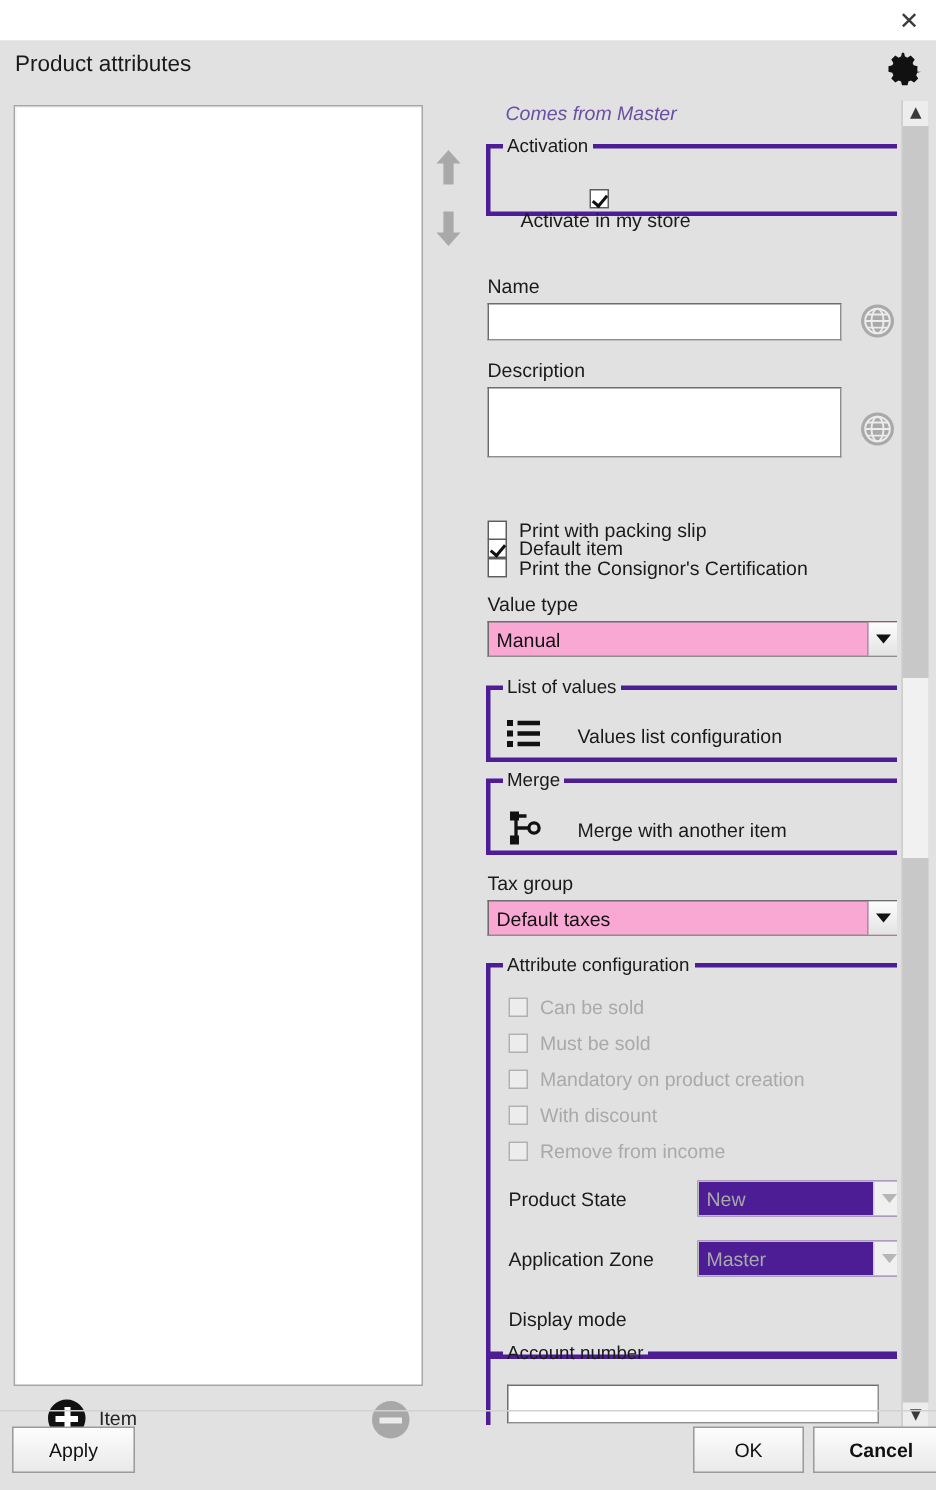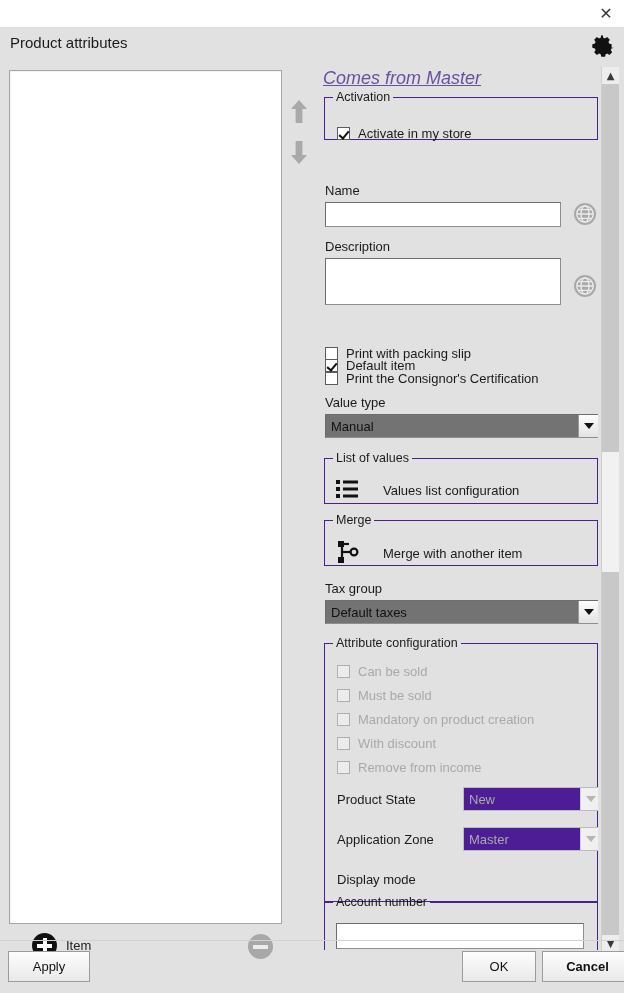--- a/index.html
+++ b/index.html
@@ -76,25 +76,25 @@
     font-size:10px;color:#3a3a3a;font-family:"DejaVu Sans",sans-serif;
   }
   .sb-up{top:0;}
   .sb-down{bottom:0;}
   .sb-thumb{
     position:absolute;left:0;top:385px;width:17px;height:120px;background:#f1f1f1;
     cursor:pointer;
   }
   
   .master-note{
-    position:absolute;left:3px;top:-2px;font-style:italic;color:#6a4fa3;font-size:18px;text-decoration:underline;
+    position:absolute;left:17px;top:-2px;font-style:italic;color:#6a4fa3;font-size:13px;
   }
   fieldset.grp{
     position:absolute;margin:0;padding:0;
-    border:1px solid #4c1d95;background:transparent;
+    border:3px solid #4c1d95;background:transparent;
   }
   fieldset.grp > legend{
     margin-left:8px;padding:0 3px;font-size:12.5px;color:#1a1a1a;
   }
   .lbl{position:absolute;font-size:13px;color:#1a1a1a;}
   .txtin{
     position:absolute;background:#fff;border:1px solid #8e8e8e;
     border-top-color:#6d6d6d;border-left-color:#6d6d6d;
     font-family:"Liberation Sans",sans-serif;font-size:13px;
     padding:0 4px;box-sizing:border-box;color:#111;
@@ -106,21 +106,21 @@
     position:relative;box-sizing:border-box;flex:none;
   }
   .cbox.checked:after{
     content:"";position:absolute;left:3px;top:1px;width:4px;height:8px;
     border:solid #111;border-width:0 2px 2px 0;transform:rotate(40deg);
   }
   .cbox.dis{border-color:#b0b0b0;background:#ececec;}
   .cbrow .cl{margin-left:8px;font-size:13px;color:#1a1a1a;}
   .cbrow.dis .cl{color:#a9a9a9;}
   .sel{
-    position:absolute;background:#737373;border:1px solid #8e8e8e;
+    position:absolute;background:#f9a8d4;border:1px solid #8e8e8e;
     border-top-color:#6d6d6d;border-left-color:#6d6d6d;
     box-sizing:border-box;font-size:13px;color:#111;
     display:flex;align-items:center;cursor:pointer;
   }
   .sel .sv{padding-left:5px;flex:1;overflow:hidden;white-space:nowrap;}
   .sel .sarrow{
     width:21px;height:100%;box-sizing:border-box;
     background:linear-gradient(#fdfdfd,#e3e3e3);
     border-left:1px solid #9a9a9a;
     display:flex;align-items:center;justify-content:center;
@@ -183,21 +183,21 @@
     </div>
     <div class="minus-btn"></div>
   </div>
 
   <div class="right-pane">
 
     <div class="master-note">Comes from Master</div>
 
     <fieldset class="grp" style="left:4px;top:20px;width:272px;height:48px;">
       <legend>Activation</legend>
-      <div class="cbrow" style="left:12px;top:22px;">
+      <div class="cbrow" style="left:12px;top:22px;flex-direction:column;">
         <span class="cbox checked"></span>
         <span class="cl">Activate in my store</span>
       </div>
     </fieldset>
 
     <div class="lbl" style="left:5px;top:113px;">Name</div>
     <input class="txtin" style="left: 5px; top: 132px; width: 236px; height: 25px;" value="">
     <span class="globe" style="left:252px;top:131px;">
       <svg width="26" height="26" viewBox="0 0 26 26" aria-hidden="true">
         <circle cx="13" cy="13" r="11" fill="#a9a9a9"></circle>

